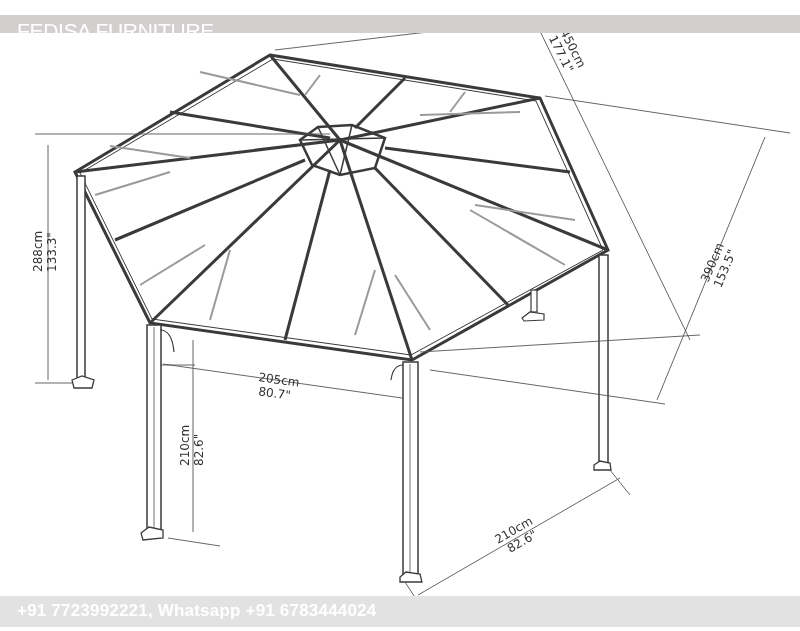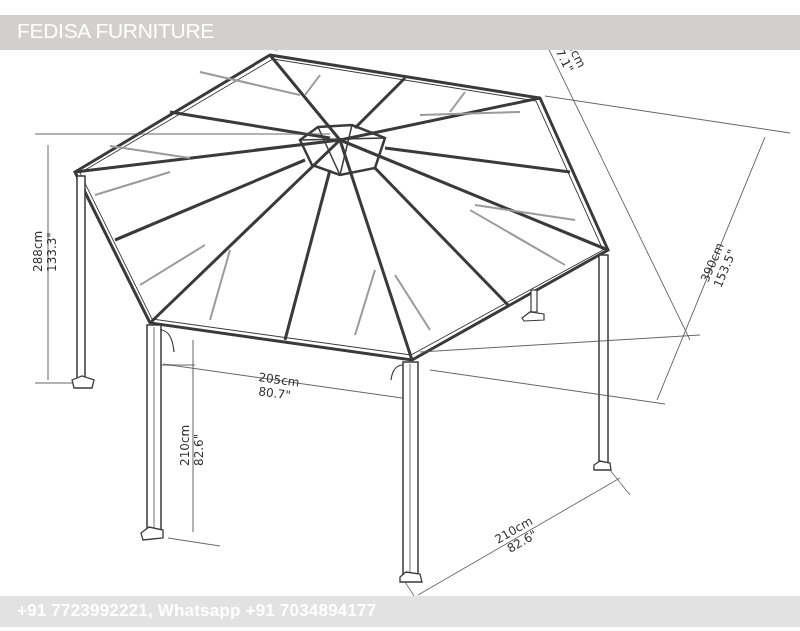--- a/index.html
+++ b/index.html
@@ -1,19 +1,19 @@
 <!DOCTYPE html>
 <html><head>
   <meta charset="utf-8">
   <style>
     * { margin: 0; padding: 0; box-sizing: border-box; }
     html, body { width: 800px; height: 631px; background: #ffffff; overflow: hidden; }
     body { position: relative; font-family: "Liberation Sans", sans-serif; }
     .banner-top {
-      position: absolute; left: 0; top: 15px; width: 800px; height: 35px;
+      position: absolute; left: 0; top: 15px; width: 800px; height: 18px;
       background: #d3cfcf;
     }
     .banner-top .title {
       position: absolute; left: 17px; top: 4px;
       font-family: "Liberation Sans", sans-serif;
       font-size: 21px; color: #ffffff; letter-spacing: -0.3px;
     }
     .banner-bottom {
       position: absolute; left: 0; top: 596px; width: 800px; height: 31px;
       background: #e2e2e2;
@@ -148,14 +148,14 @@
     <text class="dim" x="0" y="0">210cm</text>
     <text class="dim" x="6" y="14">82.6"</text>
   </g>
 </svg>
 
 <div class="banner-top">
   <span class="title">FEDISA FURNITURE</span>
 </div>
 
 <div class="banner-bottom">
-  <span class="contact">+91 7723992221, Whatsapp +91 7034894177</span>
+  <span class="contact">+91 7723992221, Whatsapp +91 6783444024</span>
 </div>
 
 </body></html>

